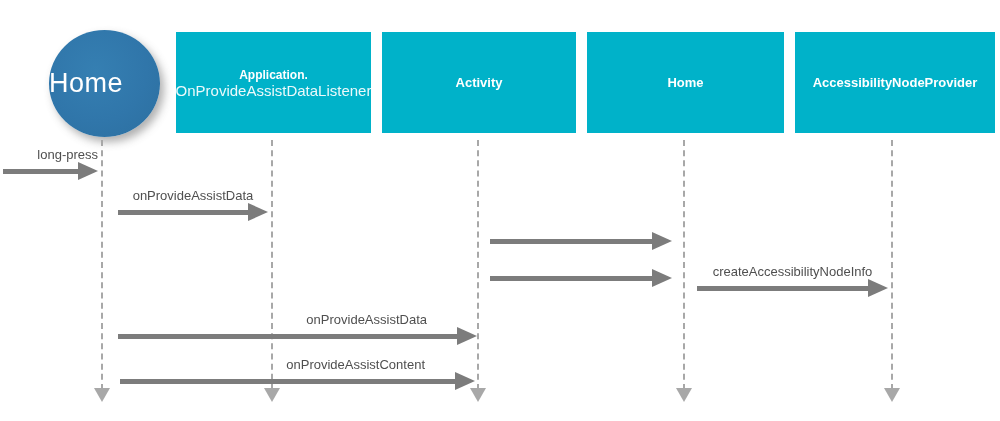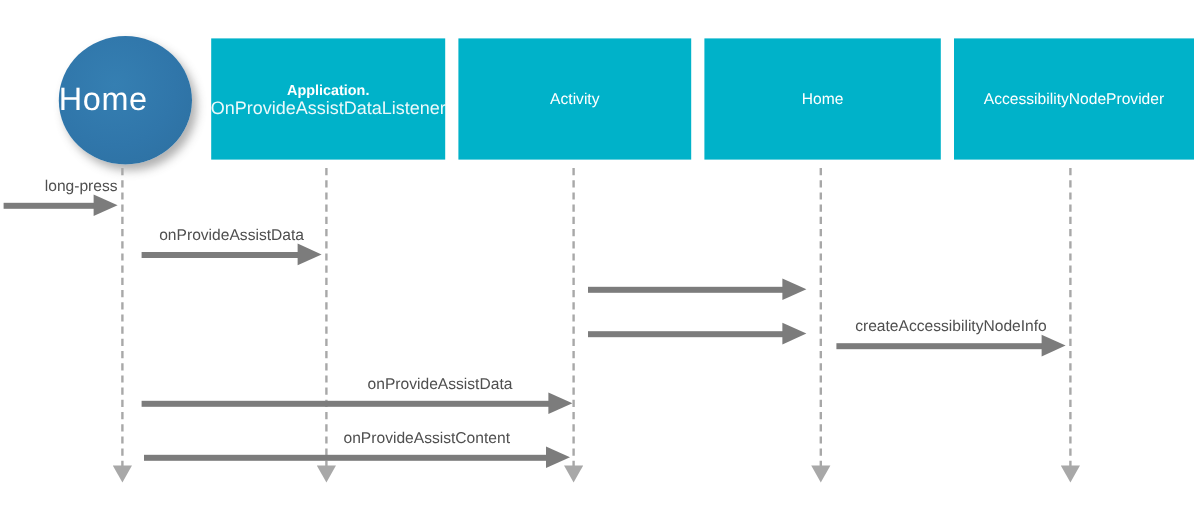--- a/index.html
+++ b/index.html
@@ -41,21 +41,21 @@
     top:32px;
     height:101px;
     background:var(--teal);
     color:var(--white);
     display:flex; flex-direction:column;
     align-items:center; justify-content:center;
     text-align:center;
   }
   .actor-box .box-title{
     font-size:13px;
-    font-weight:normal;
+    font-weight:bold;
   }
   .actor-box .box-line1{
     font-size:12px;
     font-weight:bold;
     line-height:15px;
   }
   .actor-box .box-line2{
     font-size:15px;
     font-weight:400;
     line-height:15px;

